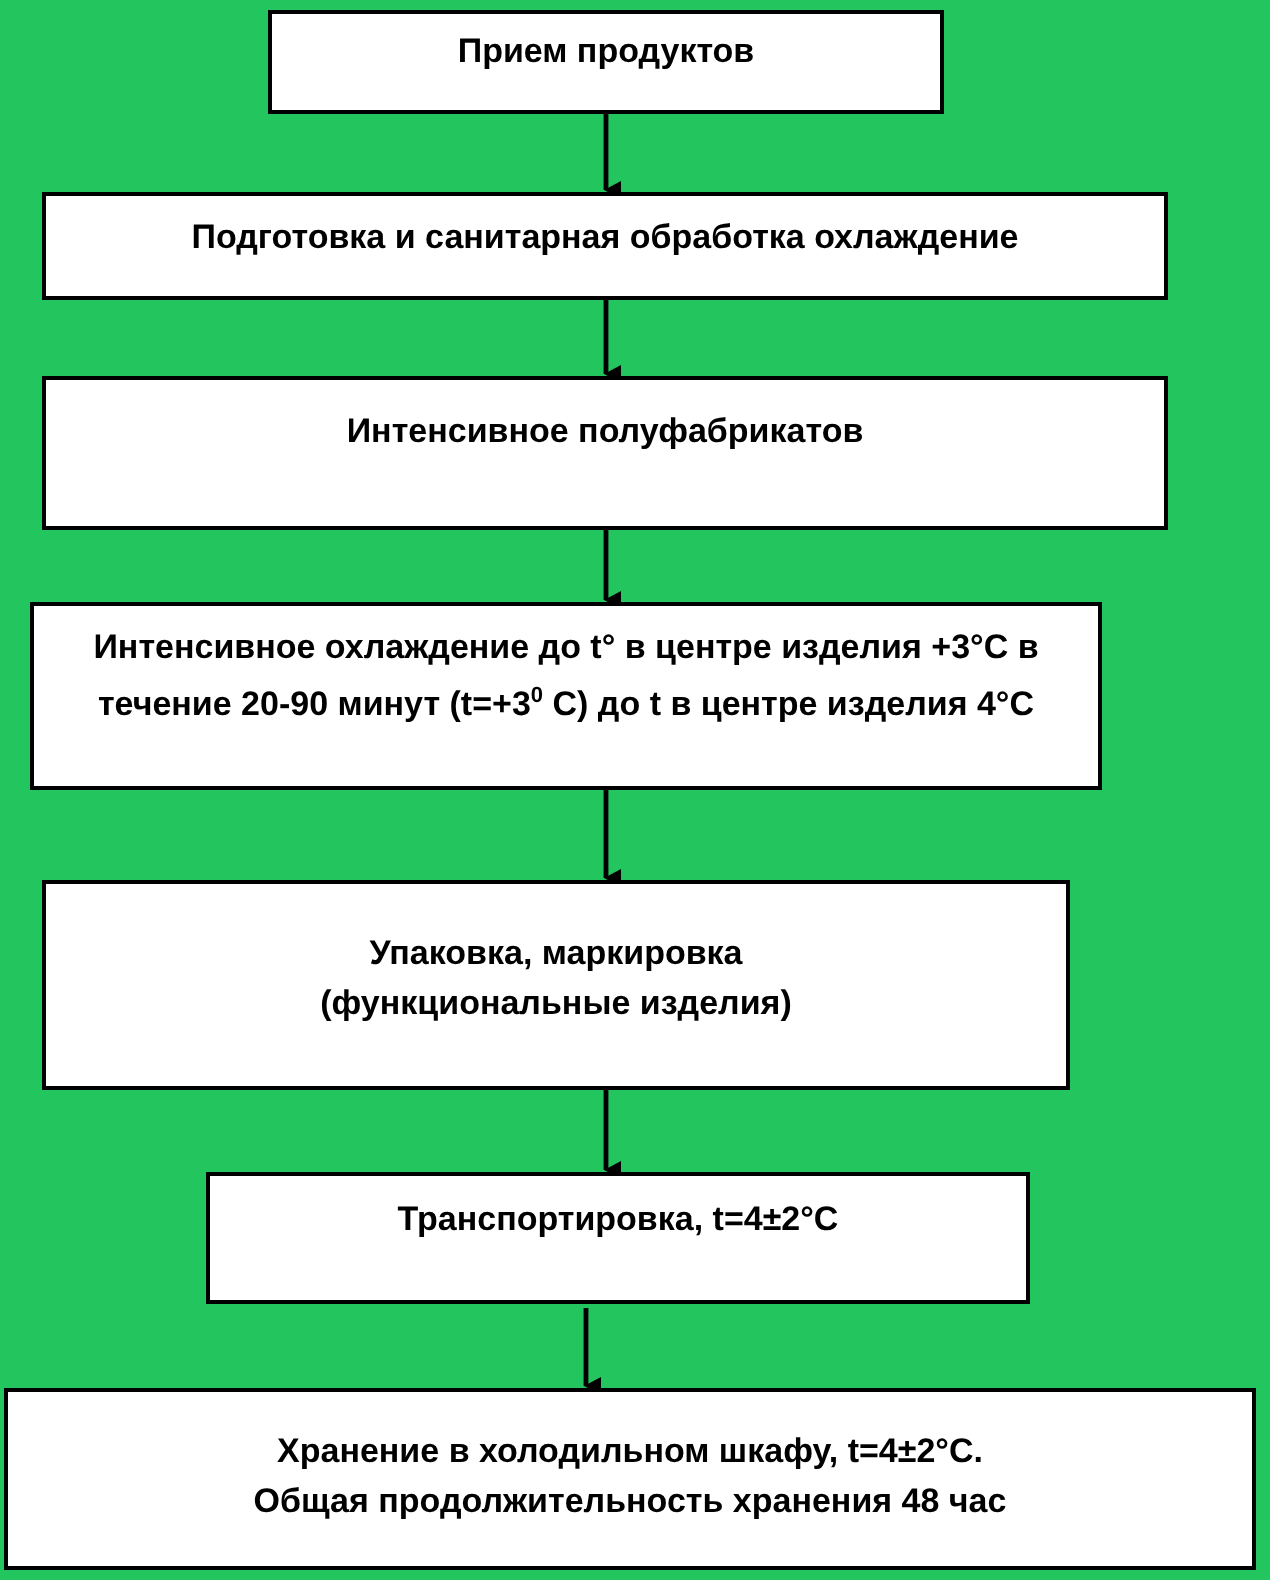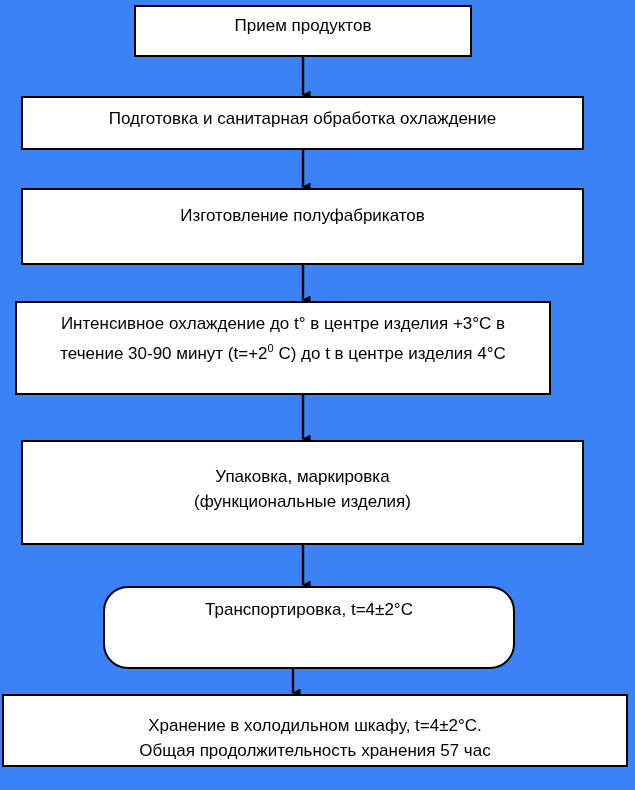--- a/index.html
+++ b/index.html
@@ -8,22 +8,23 @@
     background: #ffffff;
   }
   body {
     font-family: "Liberation Sans", sans-serif;
     color: #000000;
   }
   #flowchart {
     position: relative;
     width: 635px;
     height: 790px;
-    background: #3b82f6;
+    background: #22c55e;
     overflow: hidden;
+    font-weight: bold;
   }
   .node {
     position: absolute;
     box-sizing: border-box;
     border: 2px solid #000000;
     background: #ffffff;
     display: flex;
     align-items: flex-start;
     justify-content: center;
   }
@@ -43,27 +44,27 @@
 
   #node-2 { left: 21px;  top: 96px;  width: 563px; height: 54px; }
   #node-2 .node-text { padding-top: 8px; }
 
   #node-3 { left: 21px;  top: 188px; width: 563px; height: 77px; }
   #node-3 .node-text { padding-top: 13px; }
 
   #node-4 { left: 15px;  top: 301px; width: 536px; height: 94px; }
   #node-4 .node-text { padding-top: 8px; }
 
-  #node-5 { left: 21px;  top: 440px; width: 563px; height: 105px; }
+  #node-5 { left: 21px;  top: 440px; width: 514px; height: 105px; }
   #node-5 .node-text { padding-top: 22px; }
 
-  #node-6 { left: 103px; top: 586px; width: 412px; height: 83px; border-radius: 25px; }
+  #node-6 { left: 103px; top: 586px; width: 412px; height: 66px; }
   #node-6 .node-text { padding-top: 9px; }
 
-  #node-7 { left: 2px;   top: 694px; width: 626px; height: 73px; }
+  #node-7 { left: 2px;   top: 694px; width: 626px; height: 91px; }
   #node-7 .node-text { padding-top: 17px; }
 
   .sup {
     vertical-align: super;
     font-size: 11px;
   }
 
   
   .connector {
     position: absolute;
@@ -98,32 +99,32 @@
 
   <div class="node" id="node-1">
     <span class="node-text">Прием продуктов</span>
   </div>
 
   <div class="node" id="node-2">
     <span class="node-text">Подготовка и санитарная обработка охлаждение</span>
   </div>
 
   <div class="node" id="node-3">
-    <span class="node-text">Изготовление полуфабрикатов</span>
+    <span class="node-text">Интенсивное полуфабрикатов</span>
   </div>
 
   <div class="node" id="node-4">
-    <span class="node-text"><span>Интенсивное охлаждение до t° в центре изделия +3°С в</span><br><span>течение 30-90 минут  (t=+2</span><span class="sup">0</span><span> С) до t в центре изделия 4°С</span><br></span>
+    <span class="node-text"><span>Интенсивное охлаждение до t° в центре изделия +3°С в</span><br><span>течение 20-90 минут  (t=+3</span><span class="sup">0</span><span> С) до t в центре изделия 4°С</span><br></span>
   </div>
 
   <div class="node" id="node-5">
     <span class="node-text"><span>Упаковка, маркировка</span><br><span>(функциональные изделия)</span></span>
   </div>
 
   <div class="node" id="node-6">
     <span class="node-text">Транспортировка, t=4±2°С</span>
   </div>
 
   <div class="node" id="node-7">
-    <span class="node-text"><span>Хранение в холодильном шкафу, t=4±2°С.</span><br><span>Общая продолжительность хранения 57 час</span></span>
+    <span class="node-text"><span>Хранение в холодильном шкафу, t=4±2°С.</span><br><span>Общая продолжительность хранения 48 час</span></span>
   </div>
 
 </div>
 
 </body></html>

